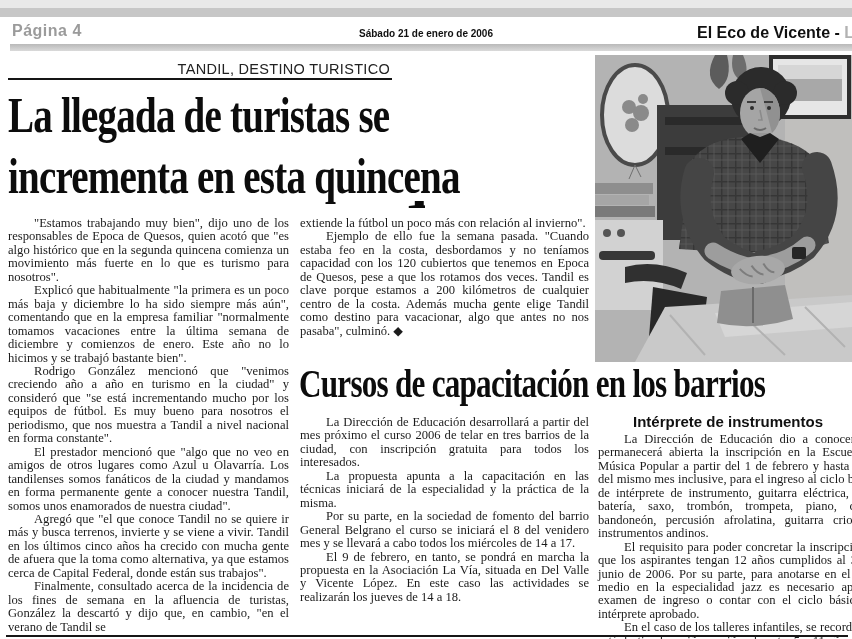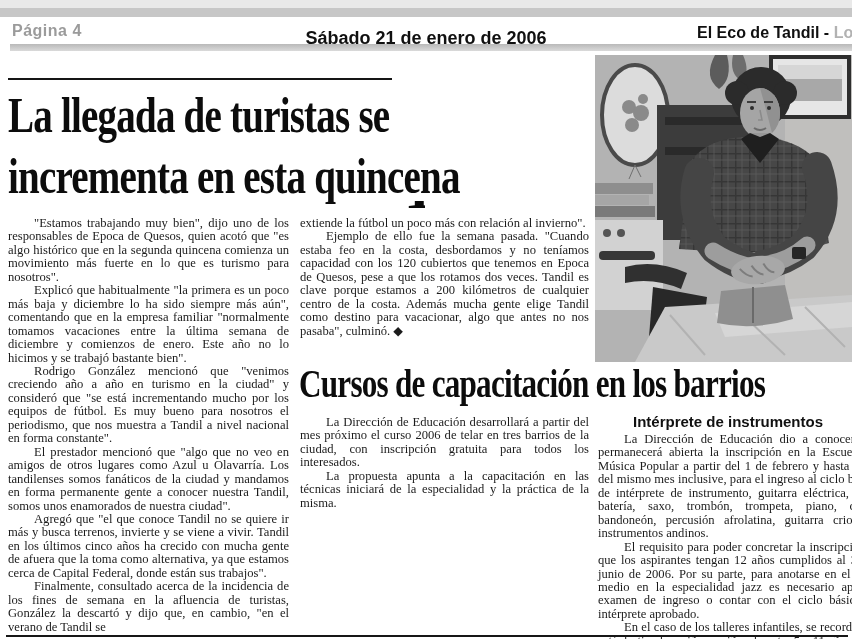--- a/index.html
+++ b/index.html
@@ -5,21 +5,21 @@
   html,body{margin:0;padding:0;background:#e9e9e9;}
   #page{position:relative;width:852px;height:639px;background:#ffffff;overflow:hidden;
         font-family:"Liberation Serif",serif;color:#1a1a1a;margin-top:8px;}
   .abs{position:absolute;}
 
   
   #top-strip{left:0;top:0;width:852px;height:9px;background:#c7c7c7;}
   #hdr-page{left:12px;top:14px;font-family:"Liberation Sans",sans-serif;font-weight:bold;
             font-size:16px;color:#9b9b9b;letter-spacing:.5px;}
   #hdr-date{left:0;right:0;top:20px;text-align:center;font-family:"Liberation Sans",sans-serif;
-            font-weight:bold;font-size:18px;color:#101010;}
+            font-weight:bold;font-size:10px;color:#101010;}
   #hdr-right{left:697px;top:16px;font-family:"Liberation Sans",sans-serif;font-weight:bold;
              font-size:16px;white-space:nowrap;color:#101010;}
   #hdr-right .sec{color:#b2b2b2;}
   #hdr-rule{left:10px;top:36px;width:842px;height:7px;
             background:linear-gradient(#b9b9b9,#dadada);}
 
   
   #kicker{left:8px;top:53px;width:382px;text-align:right;
           font-family:"Liberation Sans",sans-serif;font-size:14.5px;color:#222;letter-spacing:.3px;}
   #kicker-rule{left:8px;top:70px;width:384px;height:2px;background:#151515;}
@@ -61,25 +61,26 @@
 </head>
 <body>
 
 <div id="page">
 
   <div class="abs" id="top-strip"></div>
 
   <div class="abs" id="hdr-page">Página 4</div>
   <div class="abs" id="hdr-date">Sábado 21 de enero de 2006</div>
   <div class="abs" id="hdr-right">
-    <span>El Eco de Tandil -</span>
+    <span>El Eco de Vicente -</span>
     <span class="sec">Loca</span>
   </div>
   <div class="abs" id="hdr-rule"></div>
 
+  <div class="abs" id="kicker">TANDIL, DESTINO TURISTICO</div>
   <div class="abs" id="kicker-rule"></div>
 
   <div class="abs" id="headline1">
     <div>La llegada de turistas se</div>
     <div>incrementa en esta quincena</div>
   </div>
 
   <div class="abs body-col" id="a1c1">
     <p>"Estamos trabajando muy bien", dijo uno de los responsables de Epoca de Quesos, quien acotó que "es algo histórico que en la segunda quincena comienza un movimiento más fuerte en lo que es turismo para nosotros".</p>
     <p>Explicó que habitualmente "la primera es un poco más baja y diciembre lo ha sido siempre más aún", comentando que en la empresa familiar "normalmente tomamos vacaciones entre la última semana de diciembre y comienzos de enero. Este año no lo hicimos y se trabajó bastante bien".</p>
@@ -177,20 +178,22 @@
         <path d="M145 212 q6 8 12 9 M157 210 q5 9 11 10 M169 209 q4 9 10 10" stroke="#7d7d7d" stroke-width="2" fill="none"></path>
       </g>
     </svg>
   </div>
 
   <div class="abs" id="headline2">Cursos de capacitación en los barrios</div>
 
   <div class="abs body-col" id="a2c1">
     <p>La Dirección de Educación desarrollará a partir del mes próximo el curso 2006 de telar en tres barrios de la ciudad, con inscripción gratuita para todos los interesados.</p>
     <p>La propuesta apunta a la capacitación en las técnicas iniciará de la especialidad y la práctica de la misma.</p>
+    <p>Por su parte, en la sociedad de fomento del barrio General Belgrano el curso se iniciará el 8 del venidero mes y se llevará a cabo todos los miércoles de 14 a 17.</p>
+    <p>El 9 de febrero, en tanto, se pondrá en marcha la propuesta en la Asociación La Vía, situada en Del Valle y Vicente López. En este caso las actividades se realizarán los jueves de 14 a 18.</p>
   </div>
 
   <div class="abs body-col" id="a2c2">
     <h3>Intérprete de instrumentos</h3>
     <p>La Dirección de Educación dio a conocer que permanecerá abierta la inscripción en la Escuela de Música Popular a partir del 1 de febrero y hasta el 15 del mismo mes inclusive, para el ingreso al ciclo básico de intérprete de instrumento, guitarra eléctrica, bajo, batería, saxo, trombón, trompeta, piano, canto, bandoneón, percusión afrolatina, guitarra criolla e instrumentos andinos.</p>
     <p>El requisito para poder concretar la inscripción es que los aspirantes tengan 12 años cumplidos al 30 de junio de 2006. Por su parte, para anotarse en el ciclo medio en la especialidad jazz es necesario aprobar examen de ingreso o contar con el ciclo básico de intérprete aprobado.</p>
     <p>En el caso de los talleres infantiles, se recordó que está destinado a niños y niñas de entre 5 y 11 años. ◆</p>
   </div>
 
   <div class="abs" id="bottom-rule"></div>

